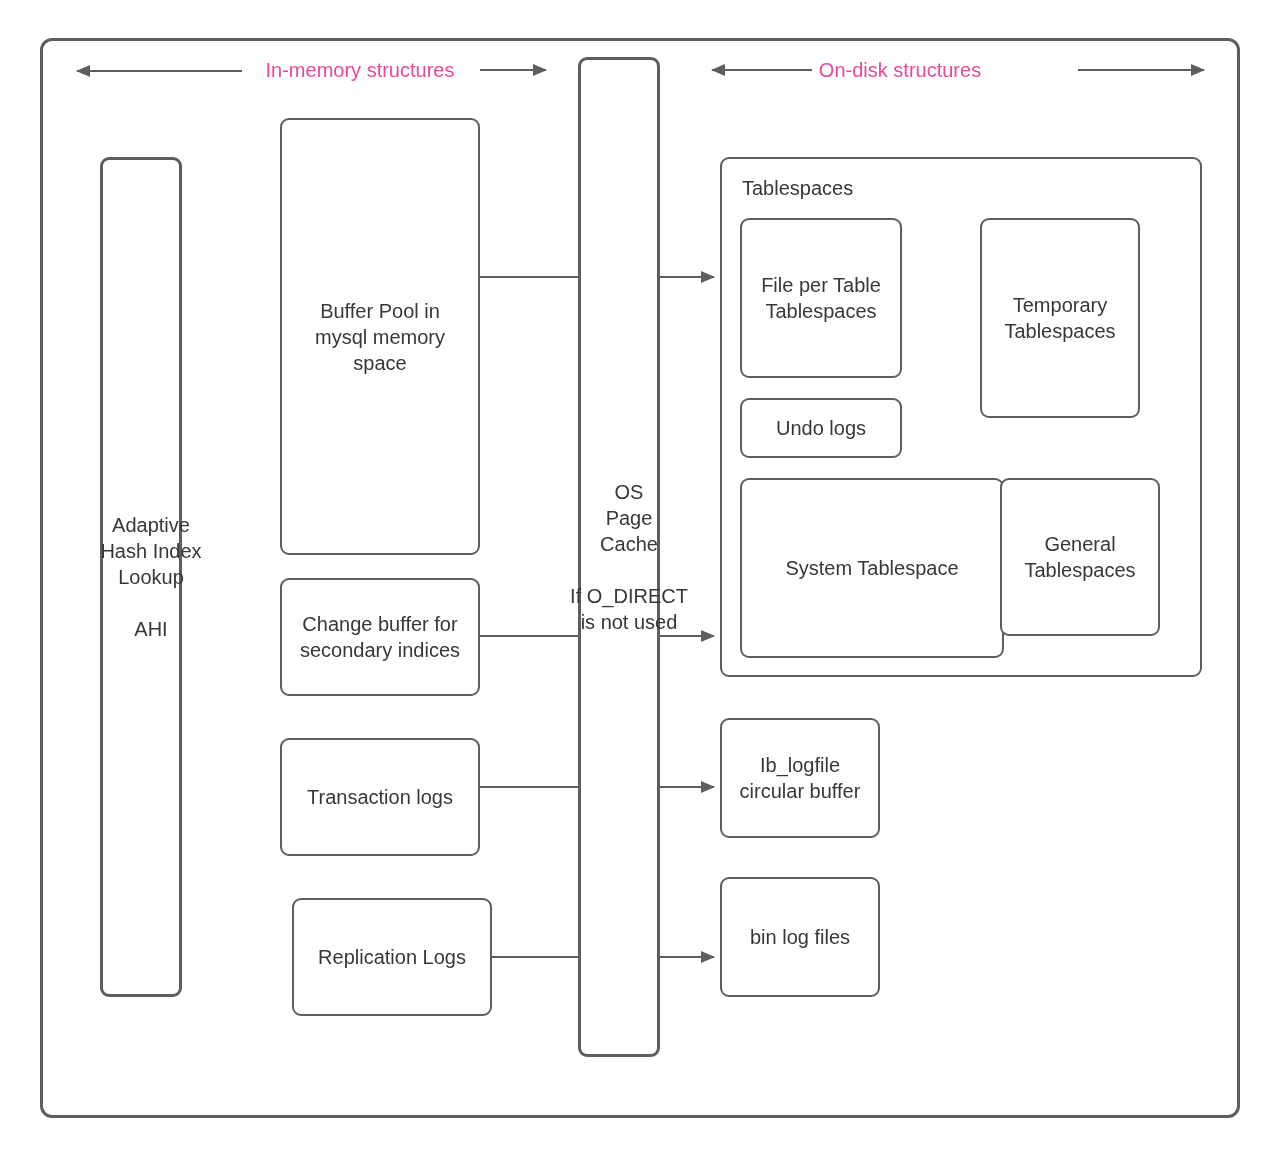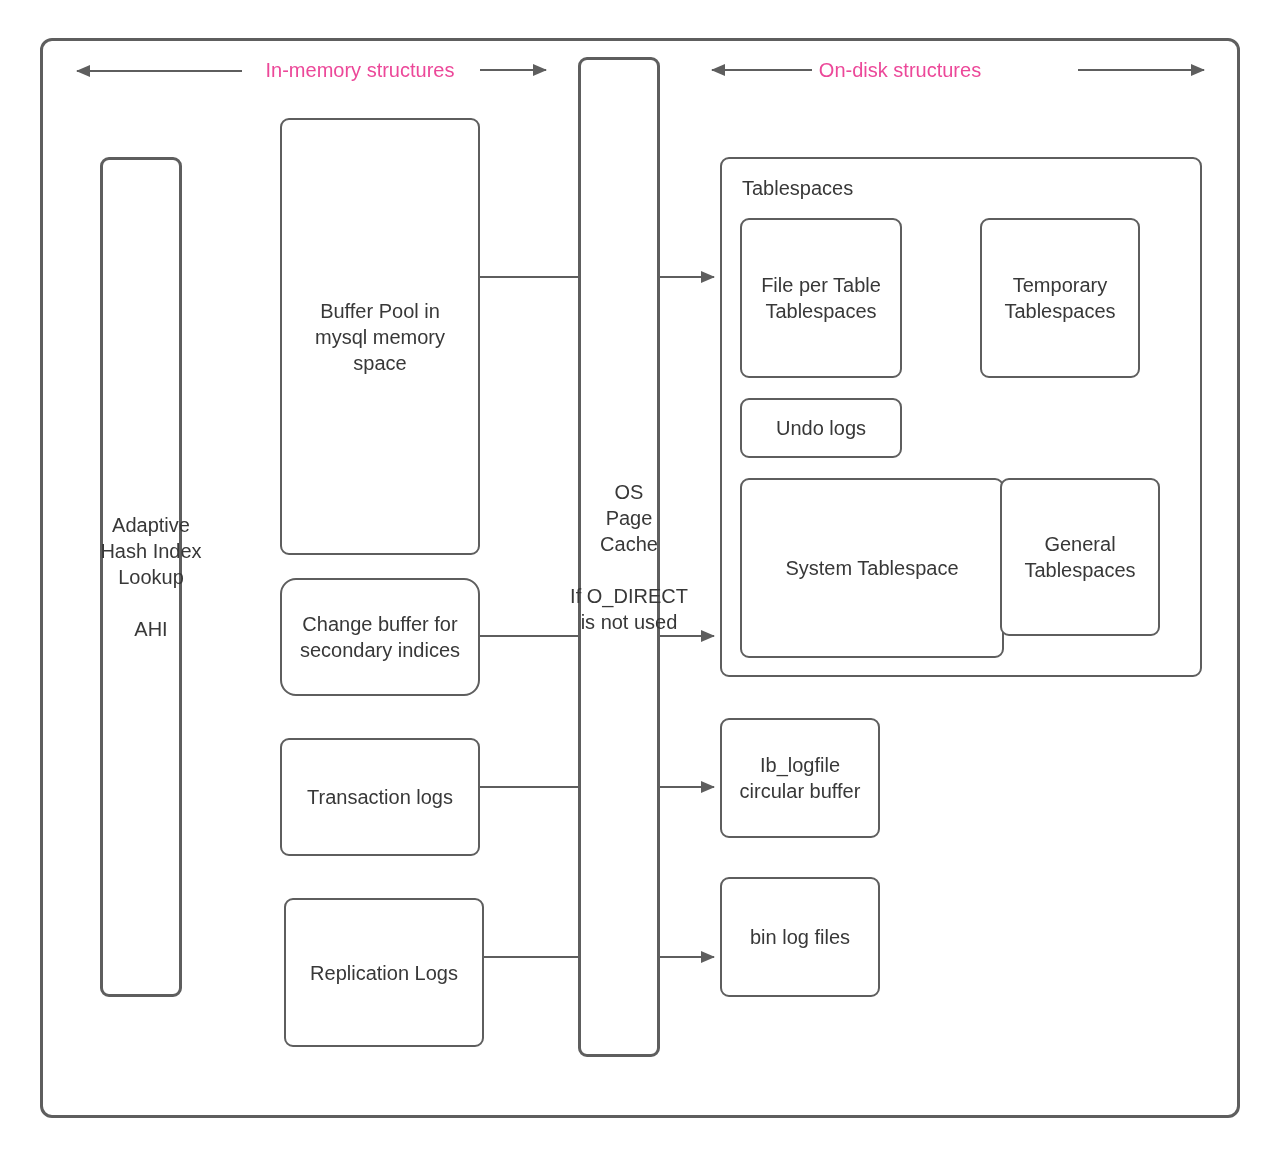--- a/index.html
+++ b/index.html
@@ -19,29 +19,29 @@
   .vtext .seg{position:relative;width:130px;flex:0 0 auto;padding-left:20px;}
   .arrows{position:absolute;left:0;top:0;width:1280px;height:1160px;pointer-events:none;}
   .hdr{
     position:absolute;font-size:20px;line-height:26px;text-align:center;
     width:220px;color:#ec4899;
   }
   
   #outer            {left:40px;  top:38px;  width:1200px; height:1080px;}
   #ahi              {left:100px; top:157px; width:82px;   height:840px;}
   #buffer-pool      {left:280px; top:118px; width:200px;  height:437px;}
-  #change-buffer    {left:280px; top:578px; width:200px;  height:118px;border-radius:16px;}
+  #change-buffer    {left:280px; top:578px; width:200px;  height:118px;}
   #transaction-logs {left:280px; top:738px; width:200px;  height:118px;}
-  #replication-logs {left:284px; top:898px; width:200px;  height:149px;}
+  #replication-logs {left:292px; top:898px; width:200px;  height:118px;}
   #os-page-cache    {left:578px; top:57px;  width:82px;   height:1000px;}
   #tablespaces      {left:720px; top:157px; width:482px;  height:520px;
                      align-items:flex-start;justify-content:flex-start;
                      padding:16px 0 0 20px;text-align:left;}
   #file-per-table   {left:740px; top:218px; width:162px;  height:160px;}
-  #temporary-ts     {left:980px; top:218px; width:160px;  height:160px;}
+  #temporary-ts     {left:980px; top:218px; width:160px;  height:200px;}
   #undo-logs        {left:740px; top:398px; width:162px;  height:60px;}
   #system-ts        {left:740px; top:478px; width:264px;  height:180px;}
   #general-ts       {left:1000px;top:478px; width:160px;  height:158px;}
   #ib-logfile       {left:720px; top:718px; width:160px;  height:120px;}
   #bin-log-files    {left:720px; top:877px; width:160px;  height:120px;}
   #hdr-in-memory    {left:250px; top:57px;}
   #hdr-on-disk      {left:790px; top:57px;}
 </style>
 </head>
 <body>

